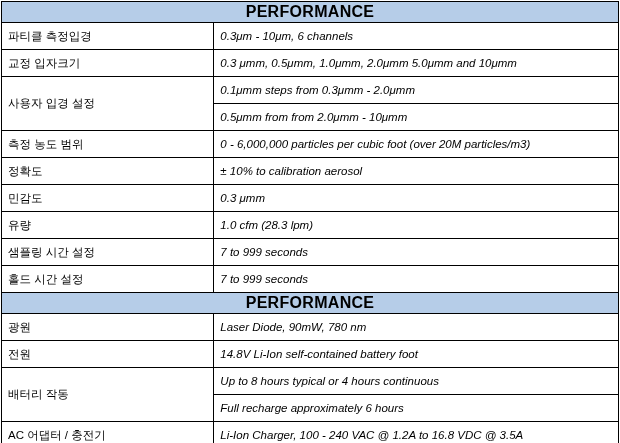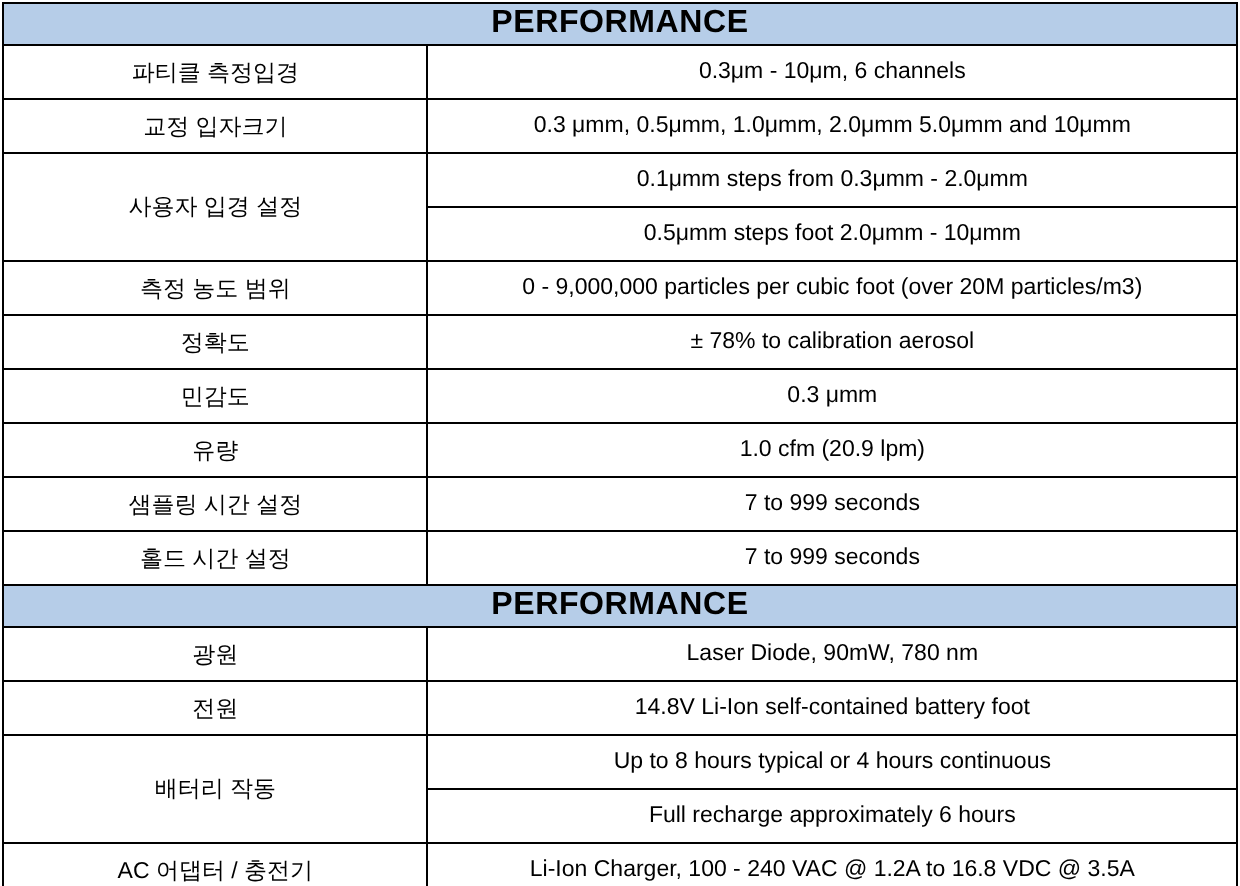--- a/index.html
+++ b/index.html
@@ -30,27 +30,28 @@
   .section-header td {
     background: #b6cde8;
     text-align: center;
     font-weight: bold;
     font-size: 16px;
     letter-spacing: 0.3px;
     height: 20px;
     padding: 0;
   }
   .label-cell {
-    text-align: center;
+    text-align: left;
     width: 212px;
     white-space: nowrap;
   }
   .value-cell {
-    text-align: center;
+    text-align: left;
     white-space: nowrap;
+    font-style: italic;
   }
   .tall {
     height: 29px;
     margin-top: 13px;
   }
 </style>
 </head>
 <body>
 
 <table class="spec-table">
@@ -72,41 +73,41 @@
     <tr>
       <td class="label-cell">교정 입자크기</td>
       <td class="value-cell">0.3 μmm,  0.5μmm,  1.0μmm,  2.0μmm  5.0μmm  and  10μmm</td>
     </tr>
 
     <tr>
       <td class="label-cell tall" rowspan="2">사용자 입경 설정</td>
       <td class="value-cell tall">0.1μmm steps from 0.3μmm - 2.0μmm</td>
     </tr>
     <tr>
-      <td class="value-cell tall">0.5μmm steps foot 2.0μmm - 10μmm</td>
+      <td class="value-cell tall">0.5μmm from from 2.0μmm - 10μmm</td>
     </tr>
 
     <tr>
       <td class="label-cell">측정 농도 범위</td>
-      <td class="value-cell">0 - 9,000,000 particles per cubic foot (over 20M particles/m3)</td>
+      <td class="value-cell">0 - 6,000,000 particles per cubic foot (over 20M particles/m3)</td>
     </tr>
 
     <tr>
       <td class="label-cell">정확도</td>
-      <td class="value-cell">± 78% to calibration aerosol</td>
+      <td class="value-cell">± 10% to calibration aerosol</td>
     </tr>
 
     <tr>
       <td class="label-cell">민감도</td>
       <td class="value-cell">0.3 μmm</td>
     </tr>
 
     <tr>
       <td class="label-cell">유량</td>
-      <td class="value-cell">1.0  cfm  (20.9 lpm)</td>
+      <td class="value-cell">1.0  cfm  (28.3 lpm)</td>
     </tr>
 
     <tr>
       <td class="label-cell">샘플링 시간 설정</td>
       <td class="value-cell">7 to 999 seconds</td>
     </tr>
 
     <tr>
       <td class="label-cell">홀드 시간 설정</td>
       <td class="value-cell">7 to 999 seconds</td>

